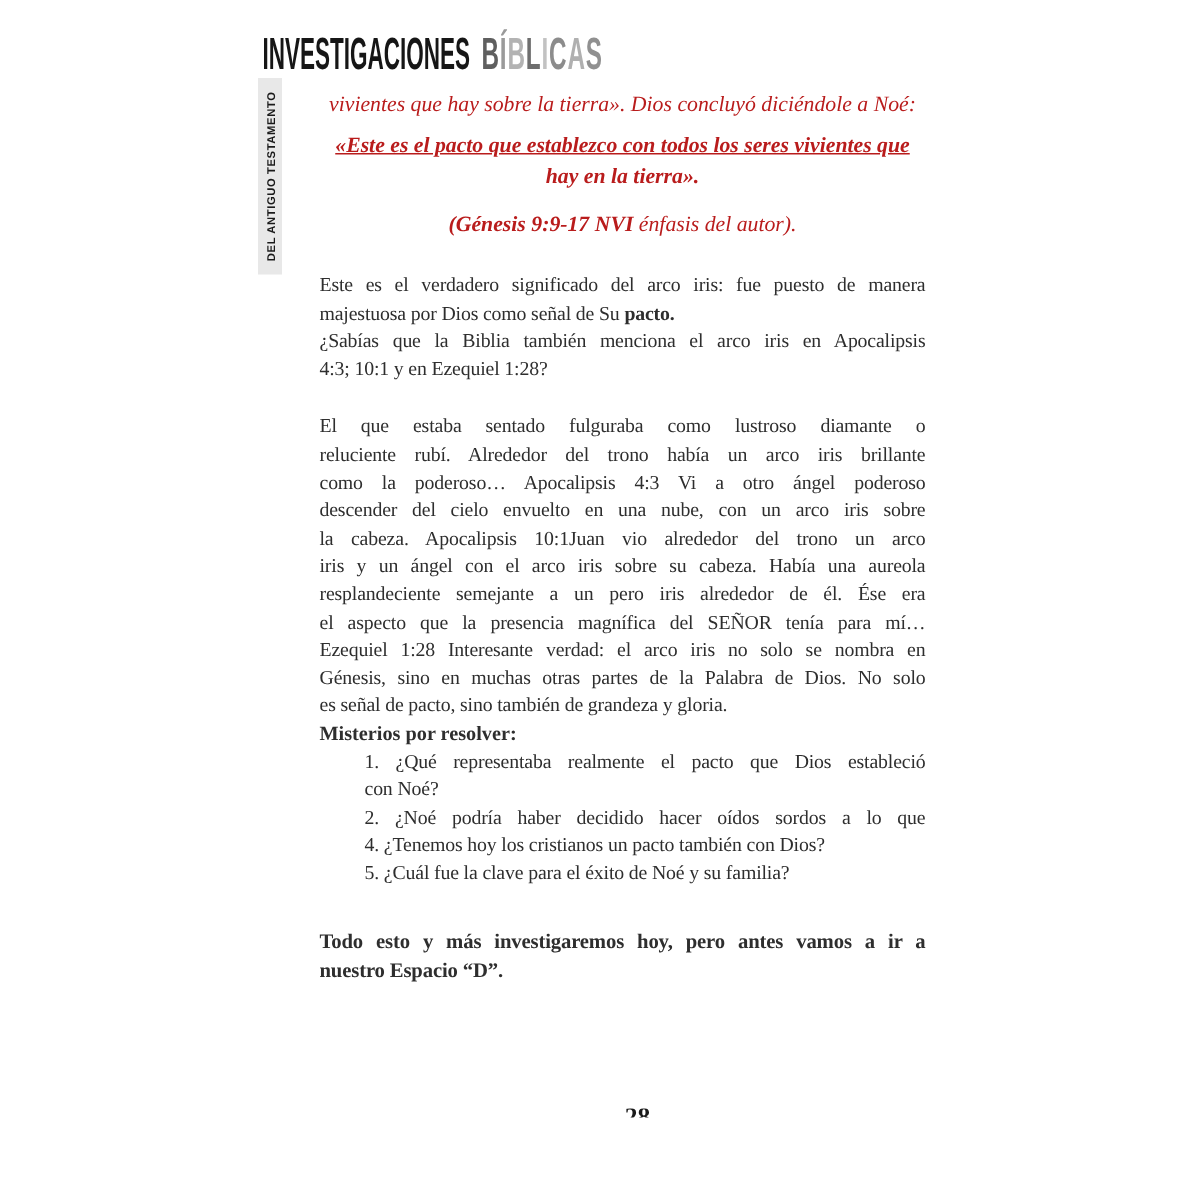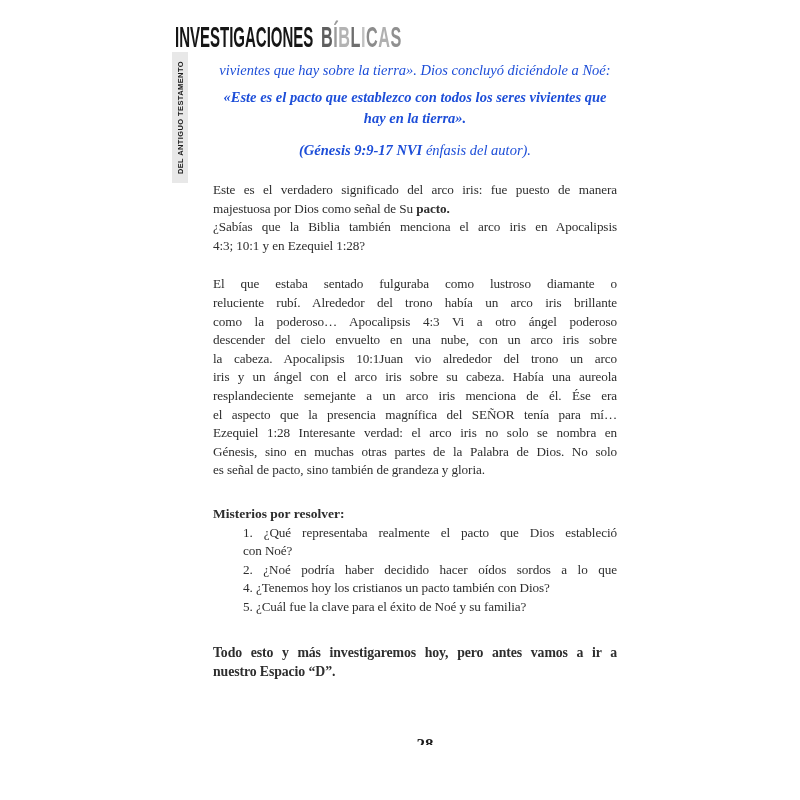--- a/index.html
+++ b/index.html
@@ -32,38 +32,38 @@
     writing-mode:vertical-rl; transform:rotate(180deg); white-space:nowrap;
     font-family:"Liberation Sans", sans-serif; font-weight:700;
     font-size:7.5px; letter-spacing:0.4px; color:#1a1a1a;
   }
 
   
   .content { position:absolute; left:213px; top:60px; width:404px; }
 
   .qline {
     text-align:center; white-space:nowrap; font-style:italic;
-    font-size:14.5px; line-height:21.5px; color:#1d4ed8;
+    font-size:14.5px; line-height:21.5px; color:#b91c1c;
   }
   .qbold { font-weight:700; }
-  .qgap { margin-top:5px; }
+  .qgap { margin-top:5px;text-decoration:underline; }
   .citation { margin-top:10px; }
 
   .bline {
     font-size:13.2px; line-height:18.6px; letter-spacing:-0.1px;
     white-space:nowrap; text-align:justify; text-align-last:justify;
   }
   .ragged { text-align-last:left; }
   .b { font-weight:700; }
 
   .para1 { margin-top:20px; }
   .para2 { margin-top:20px; }
 
   .heading {
-    margin-top:25px; font-weight:700; font-size:13.5px; line-height:18.6px;
+    font-weight:700; font-size:13.5px; line-height:18.6px;
   }
   .mlist { margin-left:30px; width:374px; }
 
   .closing { margin-top:27px; }
   .closing .bline { font-weight:700; font-size:13.8px; line-height:19px; }
 
   .pagenum {
     position:absolute; left:412px; top:739px; width:26px; height:6px;
     overflow:hidden; text-align:center; font-weight:700;
     font-size:17px; line-height:11px; color:#1a1a1a;
@@ -103,21 +103,21 @@
       <div class="bline ragged">4:3; 10:1 y en Ezequiel 1:28?</div>
     </div>
 
     <div class="para2">
       <div class="bline">El que estaba sentado fulguraba como lustroso diamante o</div>
       <div class="bline">reluciente rubí. Alrededor del trono había un arco iris brillante</div>
       <div class="bline">como la poderoso… Apocalipsis 4:3 Vi a otro ángel poderoso</div>
       <div class="bline">descender del cielo envuelto en una nube, con un arco iris sobre</div>
       <div class="bline">la cabeza. Apocalipsis 10:1Juan vio alrededor del trono un arco</div>
       <div class="bline">iris y un ángel con el arco iris sobre su cabeza. Había una aureola</div>
-      <div class="bline">resplandeciente semejante a un arco iris menciona de él. Ése era</div>
+      <div class="bline">resplandeciente semejante a un pero iris alrededor de él. Ése era</div>
       <div class="bline">el aspecto que la presencia magnífica del SEÑOR tenía para mí…</div>
       <div class="bline">Ezequiel 1:28 Interesante verdad: el arco iris no solo se nombra en</div>
       <div class="bline">Génesis, sino en muchas otras partes de la Palabra de Dios. No solo</div>
       <div class="bline ragged">es señal de pacto, sino también de grandeza y gloria.</div>
     </div>
 
     <div class="heading">Misterios por resolver:</div>
 
     <div class="mlist">
       <div>

